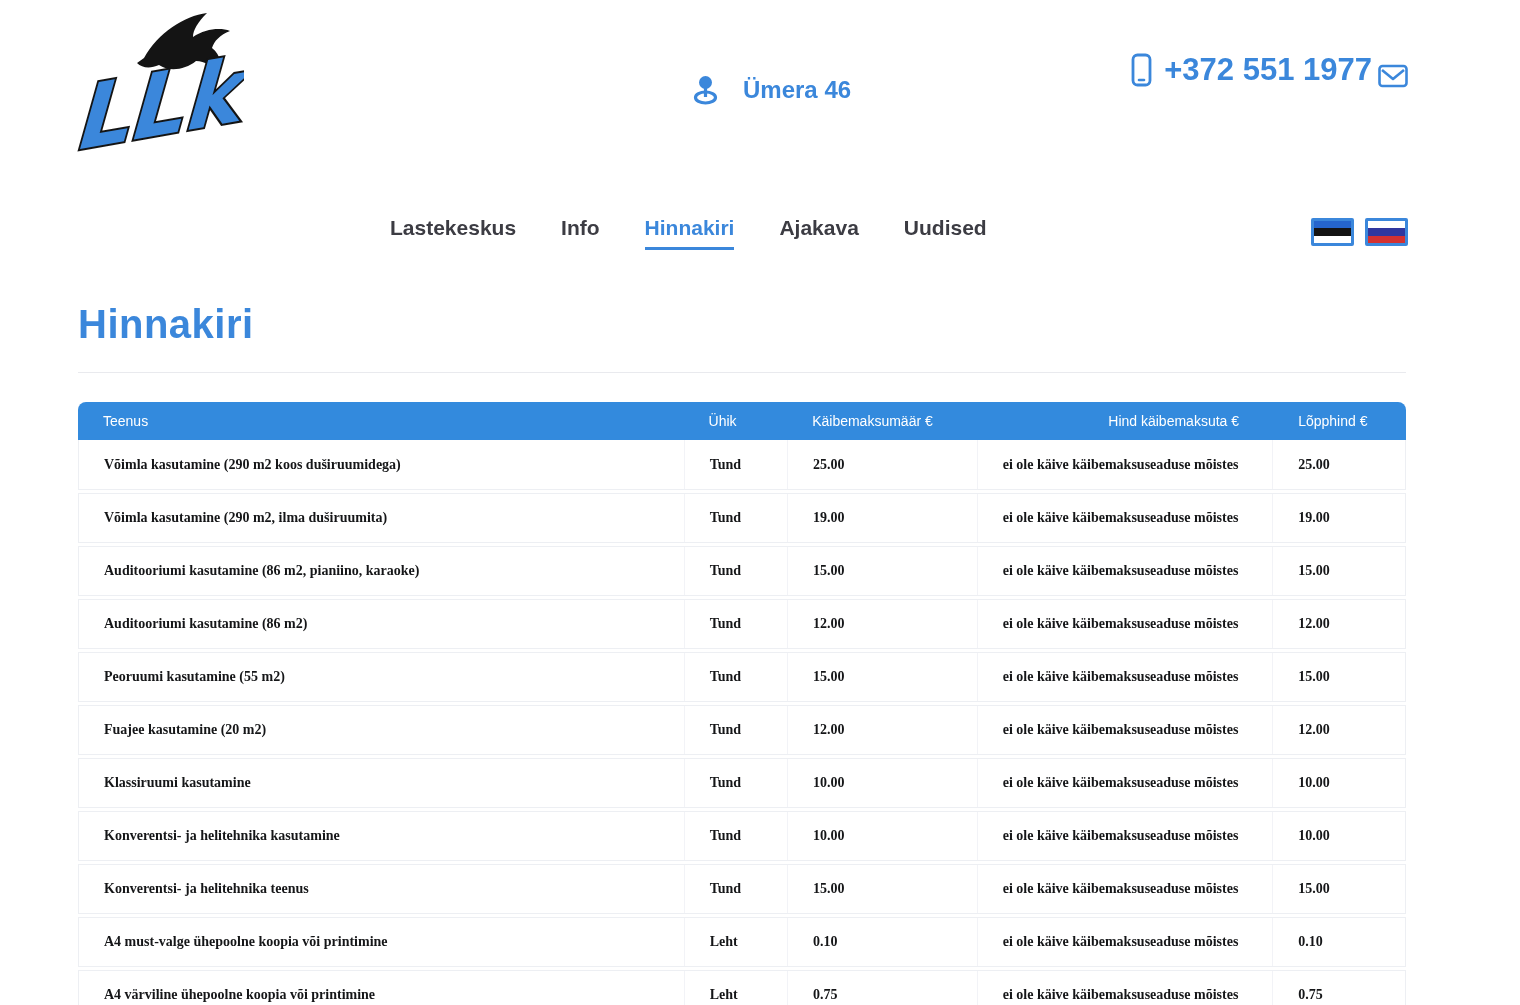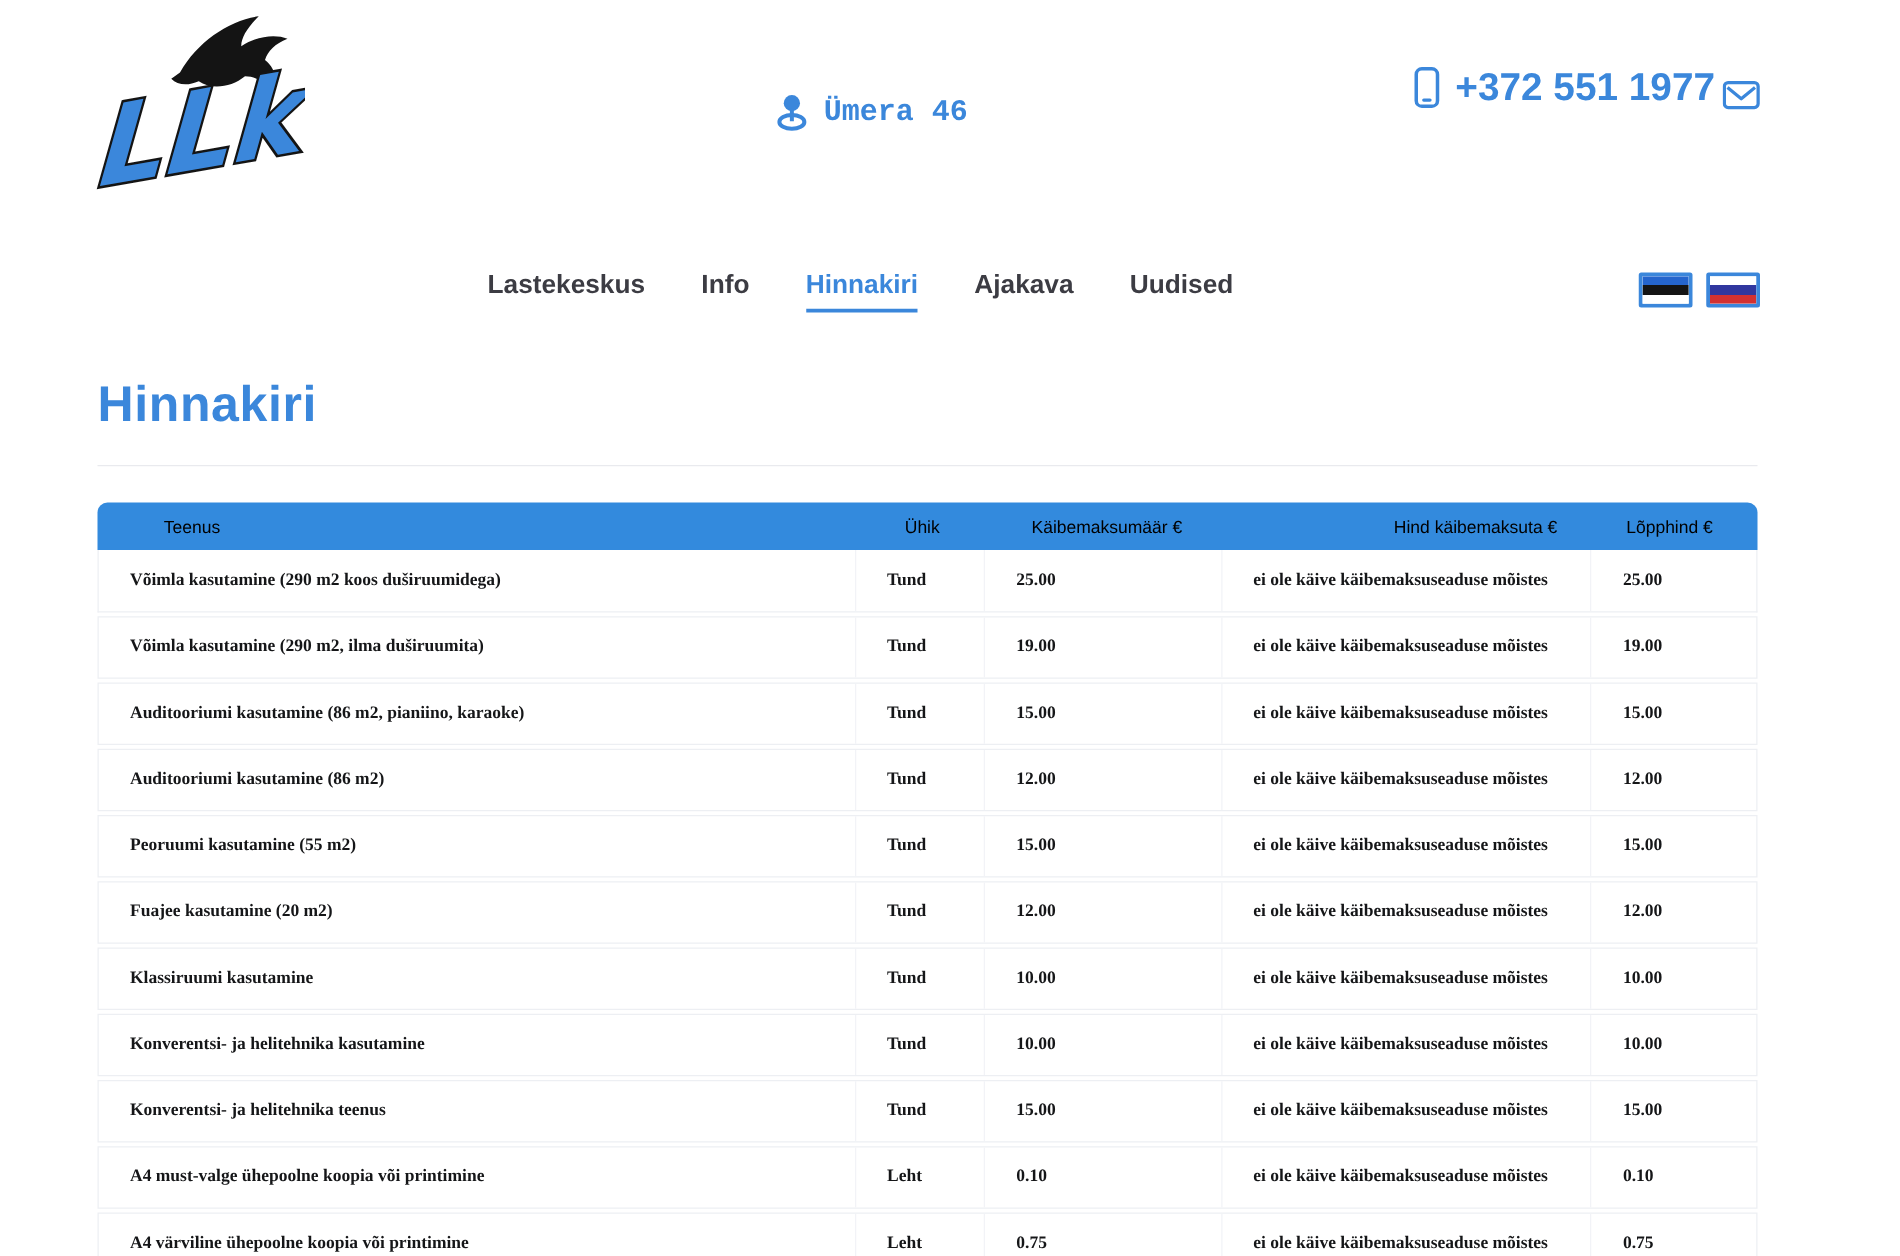--- a/index.html
+++ b/index.html
@@ -20,22 +20,22 @@
   *{box-sizing:border-box;}
   html,body{margin:0;padding:0;}
   body{
     width:1520px;height:1005px;overflow:hidden;background:#fff;
     font-family:"Liberation Sans","DejaVu Sans",sans-serif;
   }
   
   .header{position:relative;height:200px;}
   .logo{position:absolute;left:64px;top:4px;width:180px;height:158px;cursor:pointer;}
   .address{
-    position:absolute;left:620px;top:74px;display:flex;align-items:center;gap:12px;
-    color:var(--accent);font-size:24px;font-weight:700;font-family:Liberation Mono, monospace;
+    position:absolute;left:692px;top:74px;display:flex;align-items:center;gap:24px;
+    color:var(--accent);font-size:24px;font-weight:700;
   }
   .contact{position:absolute;right:112px;top:52px;display:flex;flex-direction:row;align-items:flex-end;gap:6px;}
   .phone{display:flex;align-items:center;gap:12px;color:var(--accent);font-size:31px;font-weight:700;cursor:pointer;}
   .email{display:flex;align-items:center;gap:12px;color:var(--accent);font-size:22px;font-weight:500;cursor:pointer;}
   .ic{flex:0 0 auto;color:var(--accent);}
   
   .nav{position:relative;height:62px;}
   .nav-items{position:absolute;left:390px;top:16px;display:flex;gap:45px;}
   .nav-item{
     font-size:21px;font-weight:700;color:var(--nav-text);
@@ -52,21 +52,21 @@
   .main{padding:0 114px 0 78px;}
   .page-title{
     margin:40px 0 0 0;font-size:40px;line-height:1.1;font-weight:800;
     color:var(--accent);letter-spacing:.5px;
   }
   .rule{border:none;border-top:1px solid var(--divider);margin:26px 0 0 0;}
   
   .table{margin-top:29px;width:100%;}
   .t-head{
     display:flex;height:38px;background:var(--table-header-bg);
-    border-radius:8px 8px 0 0;color:#000000;font-size:14px;font-weight:500;padding-left:28px;
+    border-radius:8px 8px 0 0;color:#ffffff;font-size:14px;font-weight:500;
   }
   .t-head .cell{display:flex;align-items:center;}
   .t-row{
     display:flex;height:50px;margin-top:3px;background:#fff;
     border:1px solid var(--row-border);
     font-size:14px;font-weight:600;color:var(--row-text);
   }
   .t-body .t-row:first-child{margin-top:0;border-top:none;}
   .t-row .cell{display:flex;align-items:center;height:100%;border-left:1px solid var(--cell-divider);font-family:Liberation Serif, serif;}
   .t-row .cell:first-child{border-left:none;font-weight:700;}

